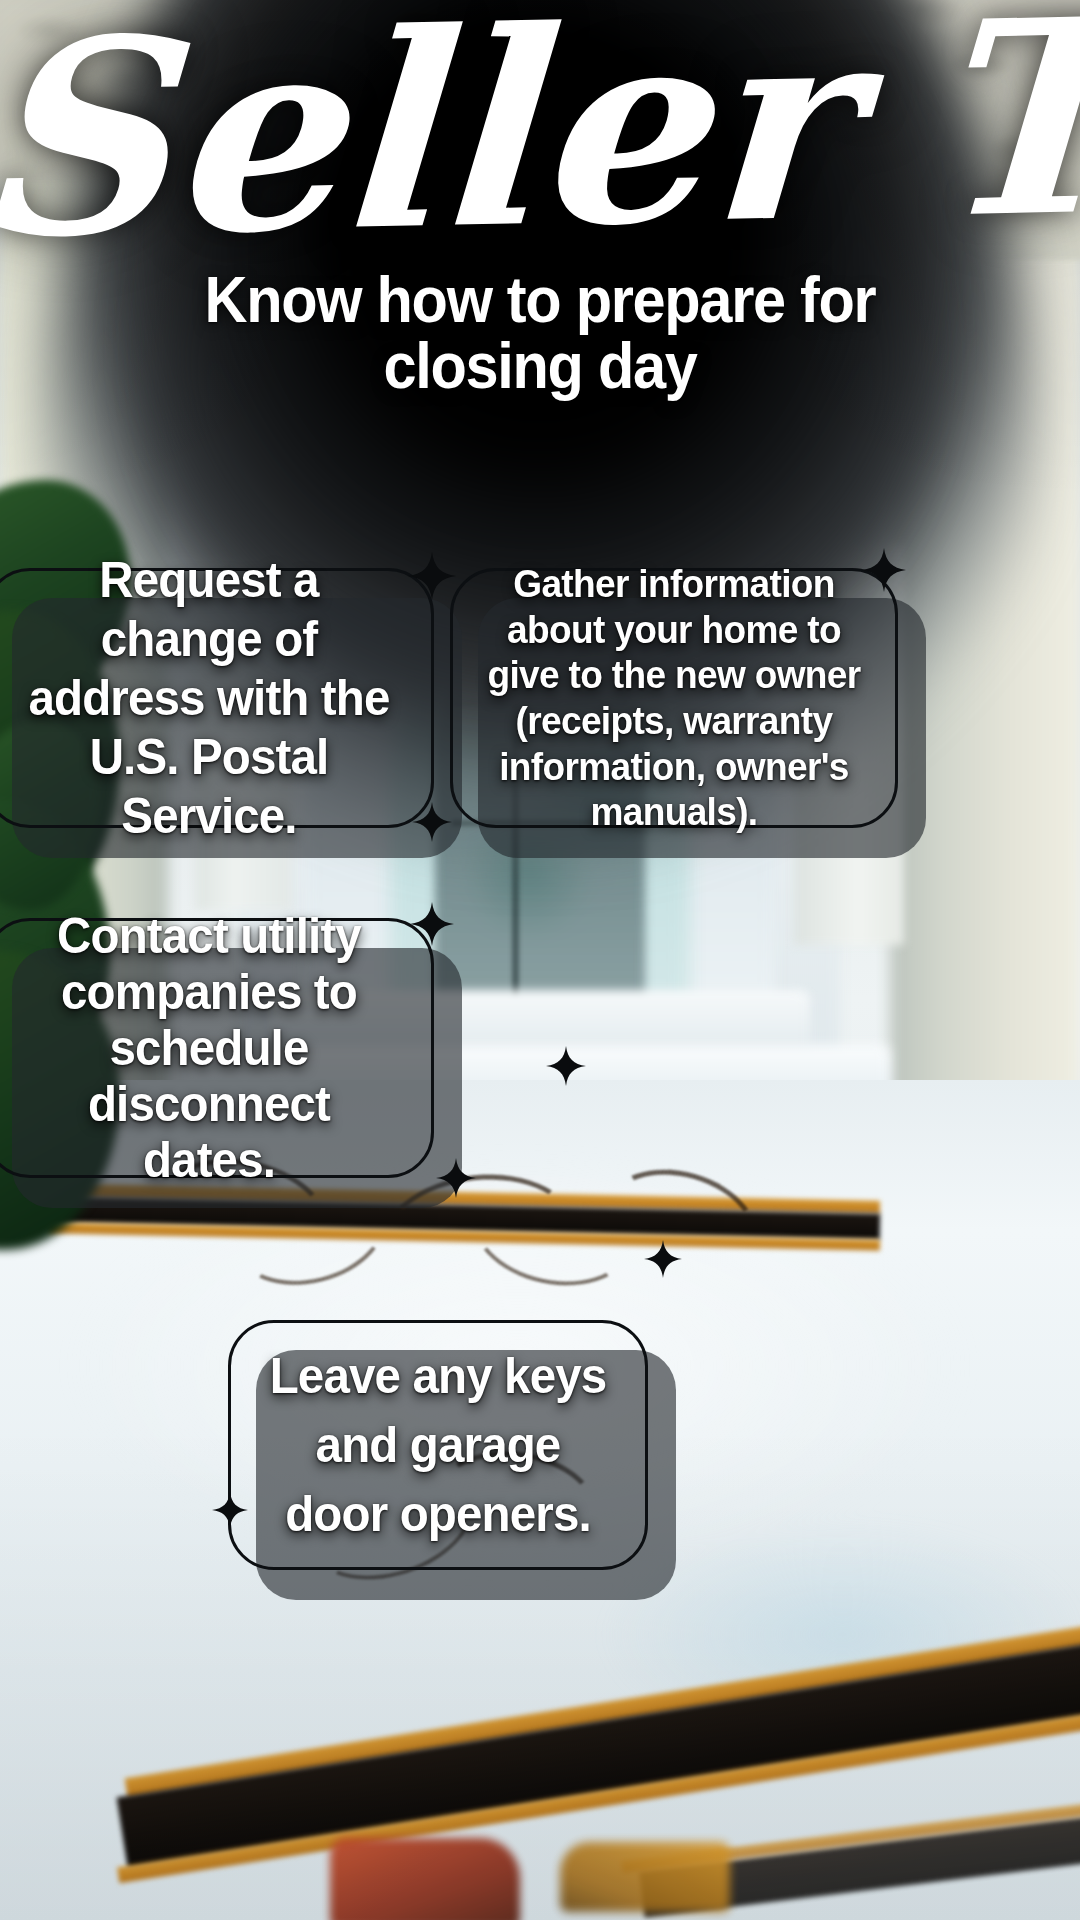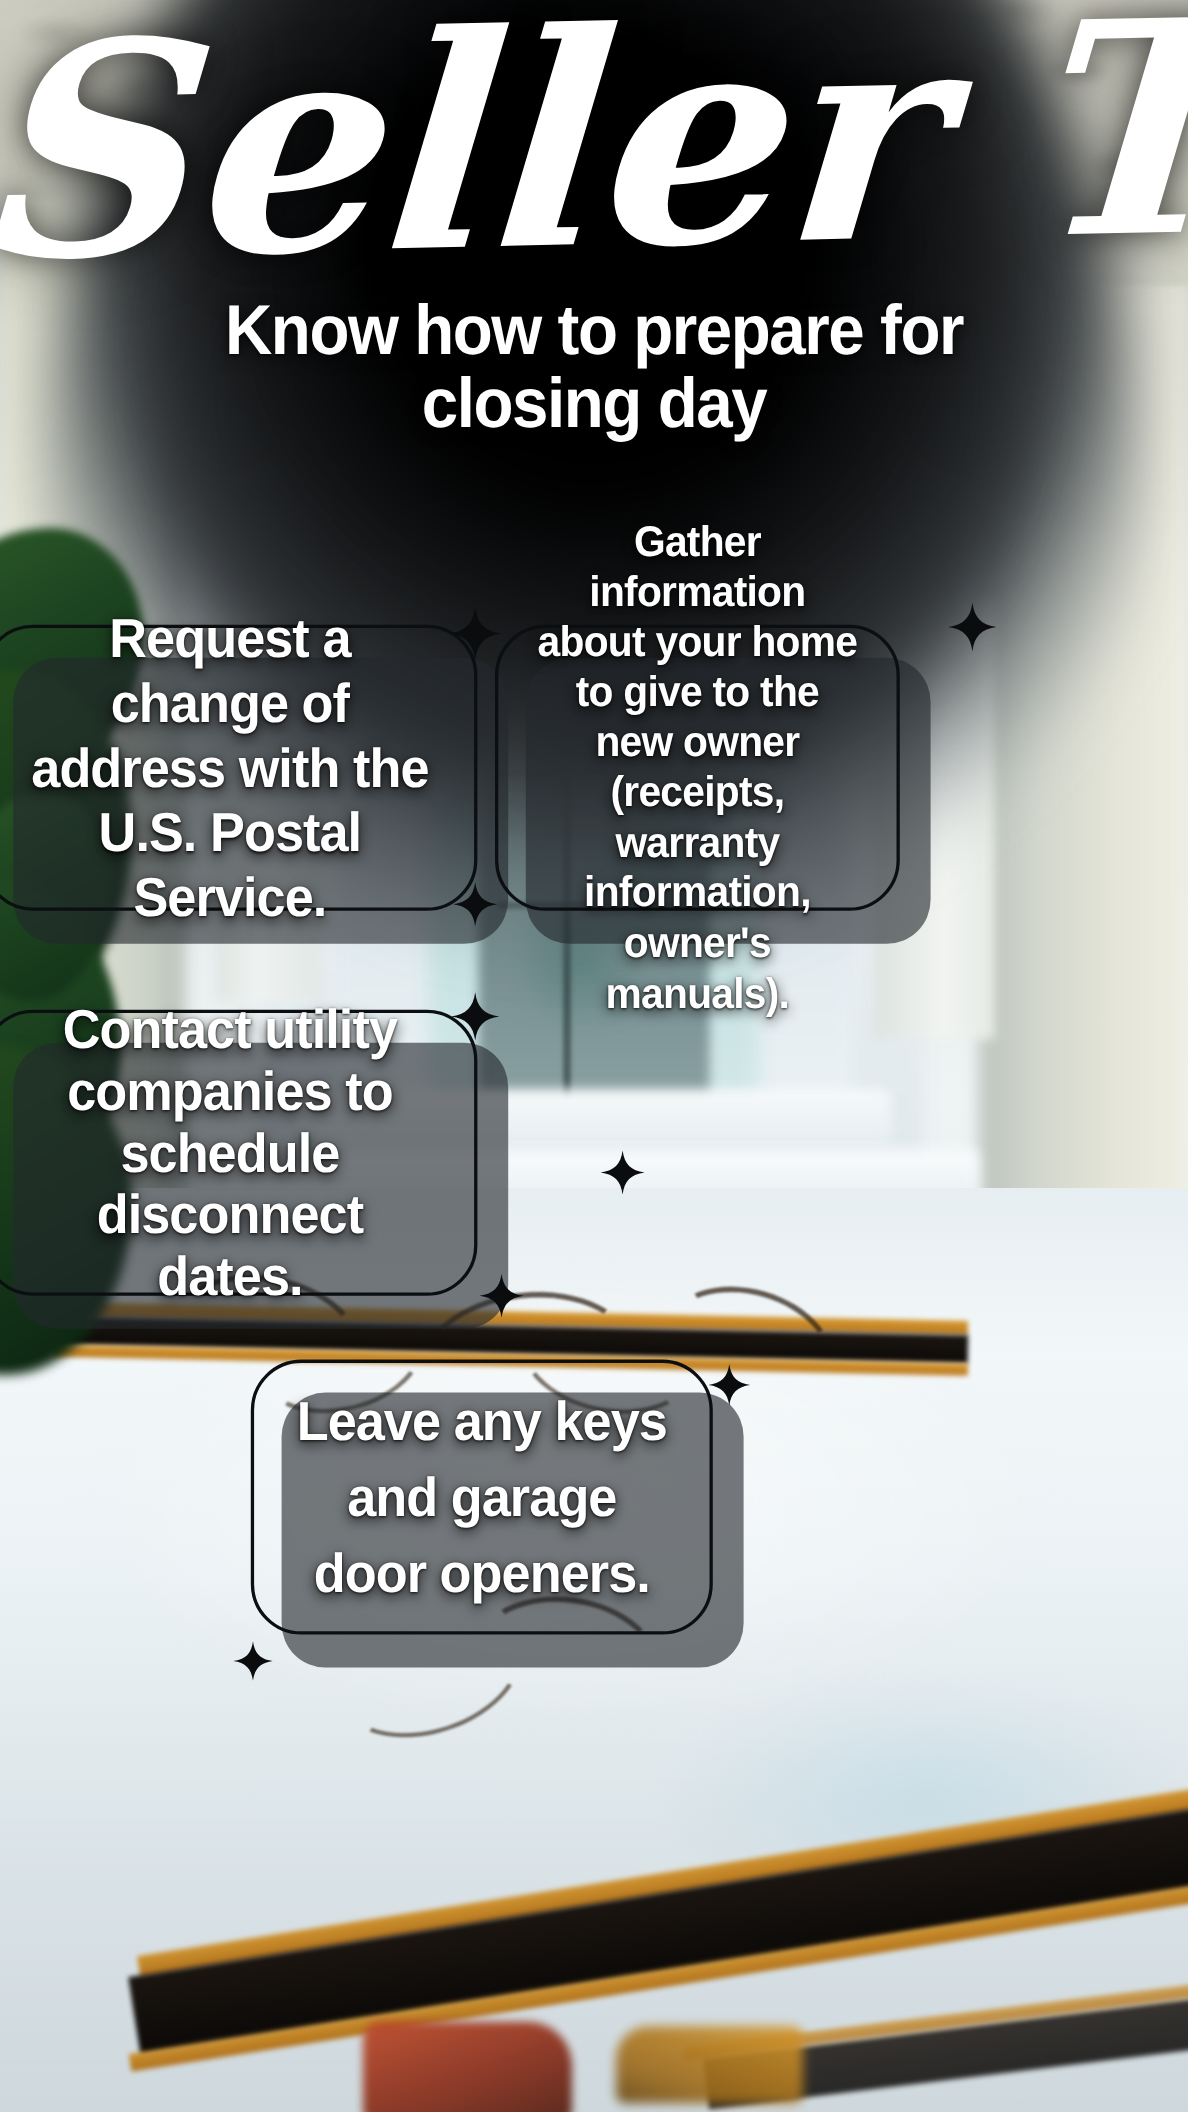--- a/index.html
+++ b/index.html
@@ -150,27 +150,27 @@
     background:rgba(36,41,45,.62);border-radius:40px;}
   .card .txt{position:absolute;inset:0;display:flex;align-items:center;justify-content:center;
     padding:14px 26px;box-sizing:border-box;z-index:3;}
   .card p{margin:0;color:#fff;font-weight:700;text-align:center;
     font-family:"Liberation Sans",sans-serif;letter-spacing:-.018em;
     transform:scaleX(.95);
     text-shadow:0 4px 12px rgba(0,0,0,.78),0 1px 3px rgba(0,0,0,.9);}
 
   #card1{left:-16px;top:568px;width:450px;height:260px;}
   #card1 p{font-size:50px;line-height:1.18;}
-  #card2{left:450px;top:568px;width:368px;height:260px;}
+  #card2{left:450px;top:568px;width:448px;height:260px;}
   #card2 p{font-size:39px;line-height:1.17;}
   #card3{left:-16px;top:918px;width:450px;height:260px;}
   #card3 p{font-size:50px;line-height:1.12;}
   #card4{left:450px;top:918px;width:448px;height:260px;}
   #card4 p{font-size:44px;line-height:1.18;}
-  #card5{left:228px;top:1236px;width:420px;height:250px;}
+  #card5{left:228px;top:1320px;width:420px;height:250px;}
   #card5 p{font-size:50px;line-height:1.38;}
 
   
   .spark{position:absolute;z-index:4;}
   .spark svg{display:block;}
 </style>
 </head>
 <body>
 
 <div id="stage">

